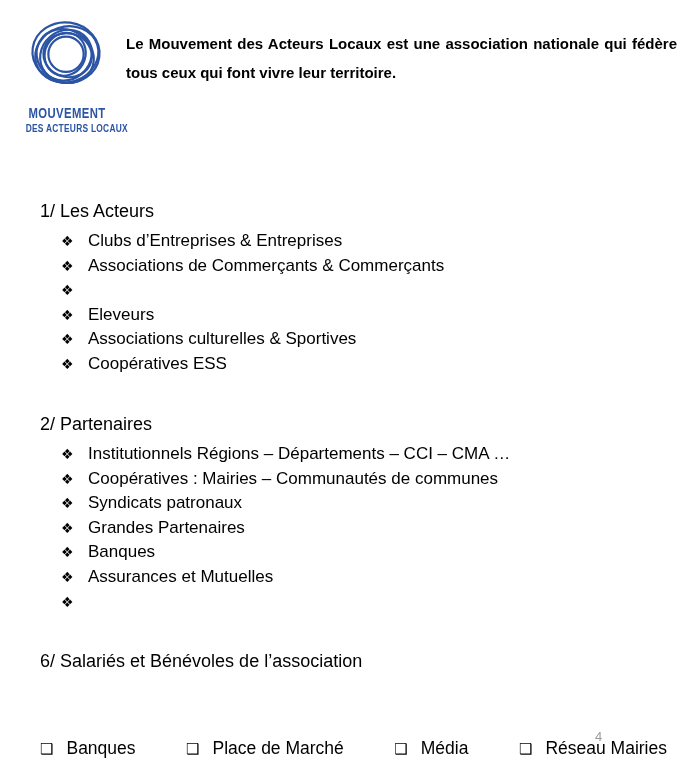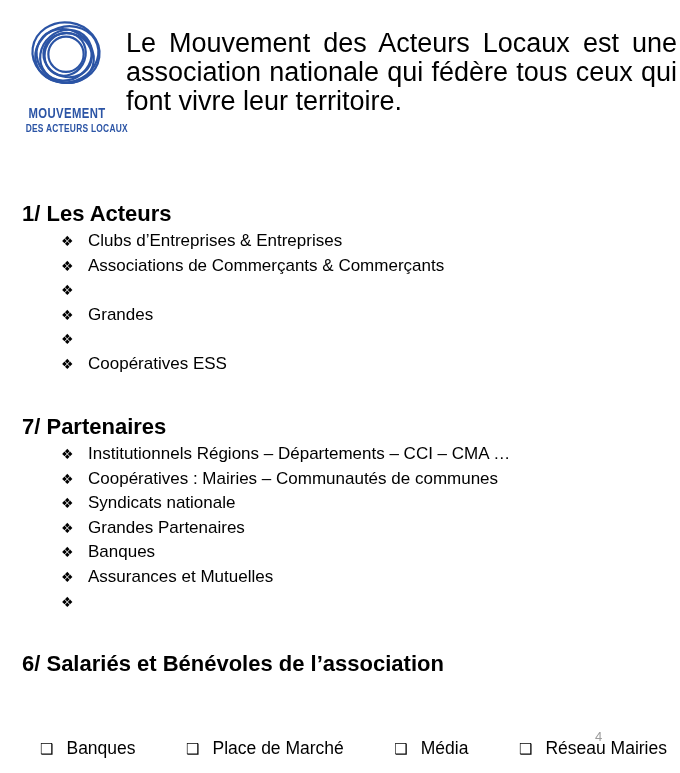--- a/index.html
+++ b/index.html
@@ -31,28 +31,28 @@
   .logo-sub{
     font-size:10px;font-weight:bold;letter-spacing:.3px;
     transform:scaleX(.84);transform-origin:50% 50%;
     margin-top:2px;white-space:nowrap;
   }
 
   
   .headline{
     position:absolute;left:126px;top:29px;width:551px;
     margin:0;
-    font-size:27px;font-weight:normal;line-height:29px;
+    font-size:15px;font-weight:bold;line-height:29px;
     text-align:justify;text-align-last:left;
   }
 
   
   .sec-heading{
-    position:absolute;left:22px;margin:0;
-    font-size:22px;font-weight:bold;white-space:nowrap;
+    position:absolute;left:40px;margin:0;
+    font-size:18px;font-weight:normal;white-space:nowrap;
   }
   .sec1-h{top:201px;}
   .sec2-h{top:414px;}
   .sec3-h{top:651px;}
 
   ul.bullets{
     position:absolute;left:61px;margin:0;padding:0;
     list-style:none;font-size:17px;
   }
   .list1{top:229px;}
@@ -105,44 +105,45 @@
       </li>
     <li>
       <span class="bullet-glyph">❖</span>
       <span>Associations de Commerçants &amp; Commerçants</span>
       </li>
     <li>
       <span class="bullet-glyph">❖</span>
       </li>
     <li>
       <span class="bullet-glyph">❖</span>
-      <span>Grandes</span>
+      <span>Eleveurs</span>
       </li>
     <li>
       <span class="bullet-glyph">❖</span>
+      <span>Associations culturelles &amp; Sportives</span>
       </li>
     <li>
       <span class="bullet-glyph">❖</span>
       <span>Coopératives ESS</span>
       </li>
   </ul>
 
-  <h2 class="sec-heading sec2-h">7/ Partenaires</h2>
+  <h2 class="sec-heading sec2-h">2/ Partenaires</h2>
   <ul class="bullets list2">
     <li>
       <span class="bullet-glyph">❖</span>
       <span>Institutionnels Régions – Départements – CCI – CMA …</span>
       </li>
     <li>
       <span class="bullet-glyph">❖</span>
       <span>Coopératives : Mairies – Communautés de communes</span>
       </li>
     <li>
       <span class="bullet-glyph">❖</span>
-      <span>Syndicats nationale</span>
+      <span>Syndicats patronaux</span>
       </li>
     <li>
       <span class="bullet-glyph">❖</span>
       <span>Grandes Partenaires</span>
       </li>
     <li>
       <span class="bullet-glyph">❖</span>
       <span>Banques</span>
       </li>
     <li>

